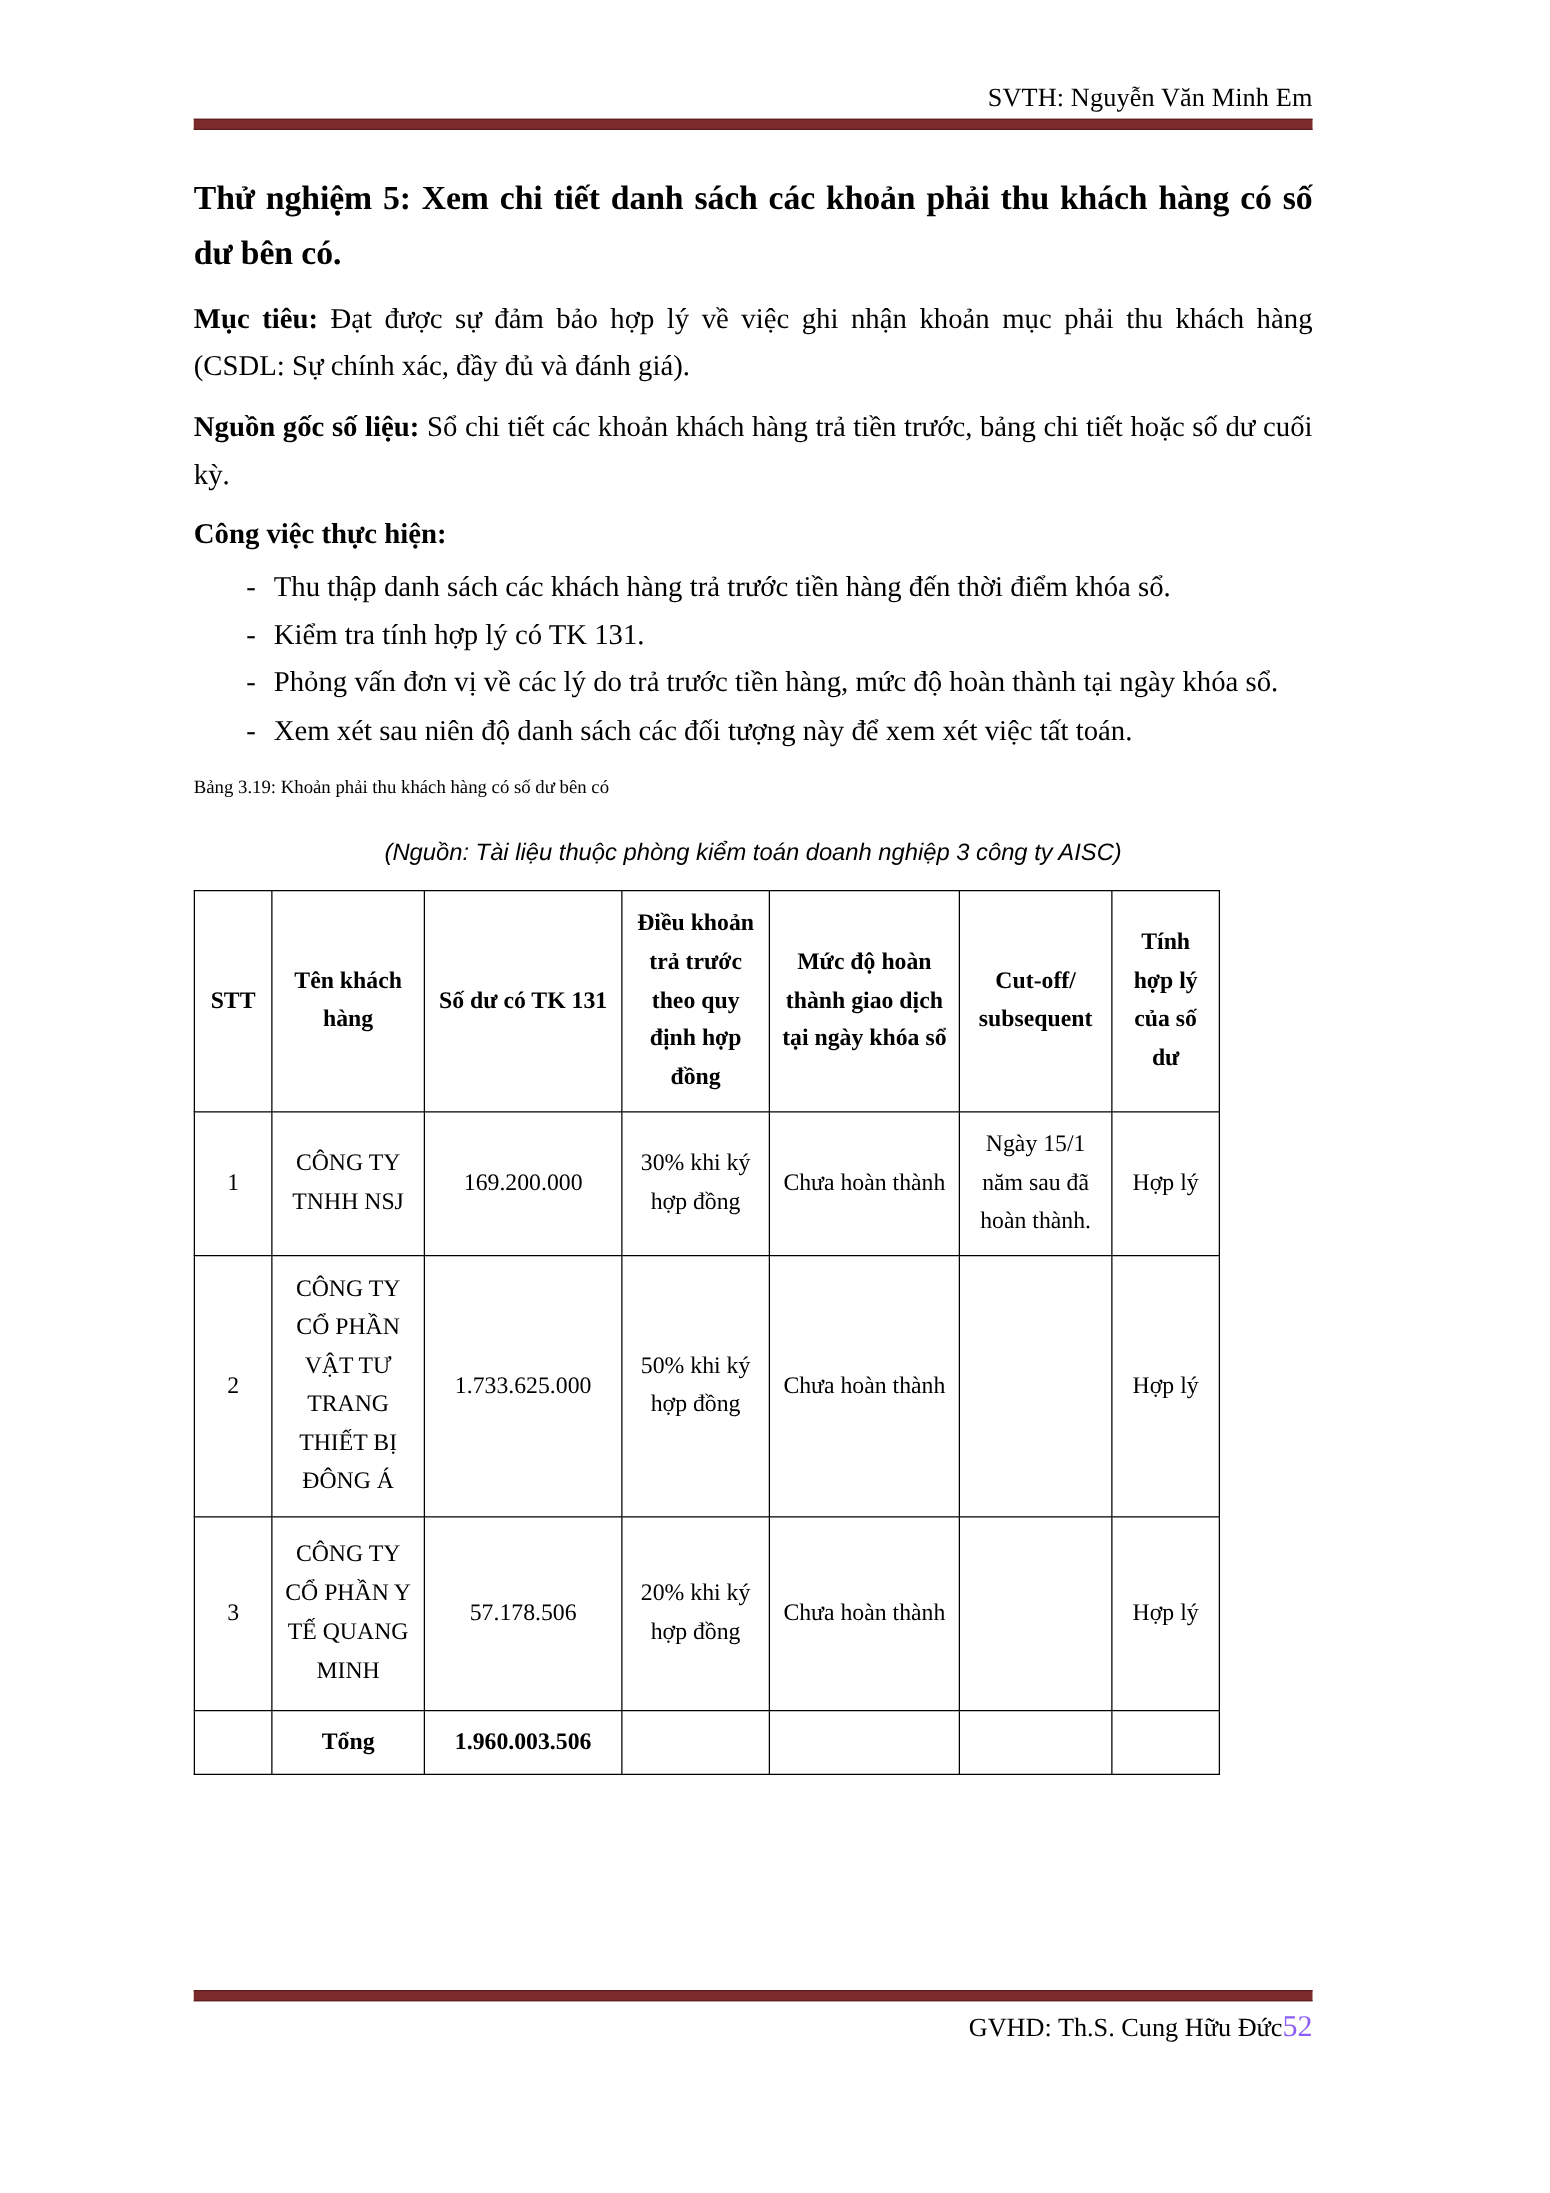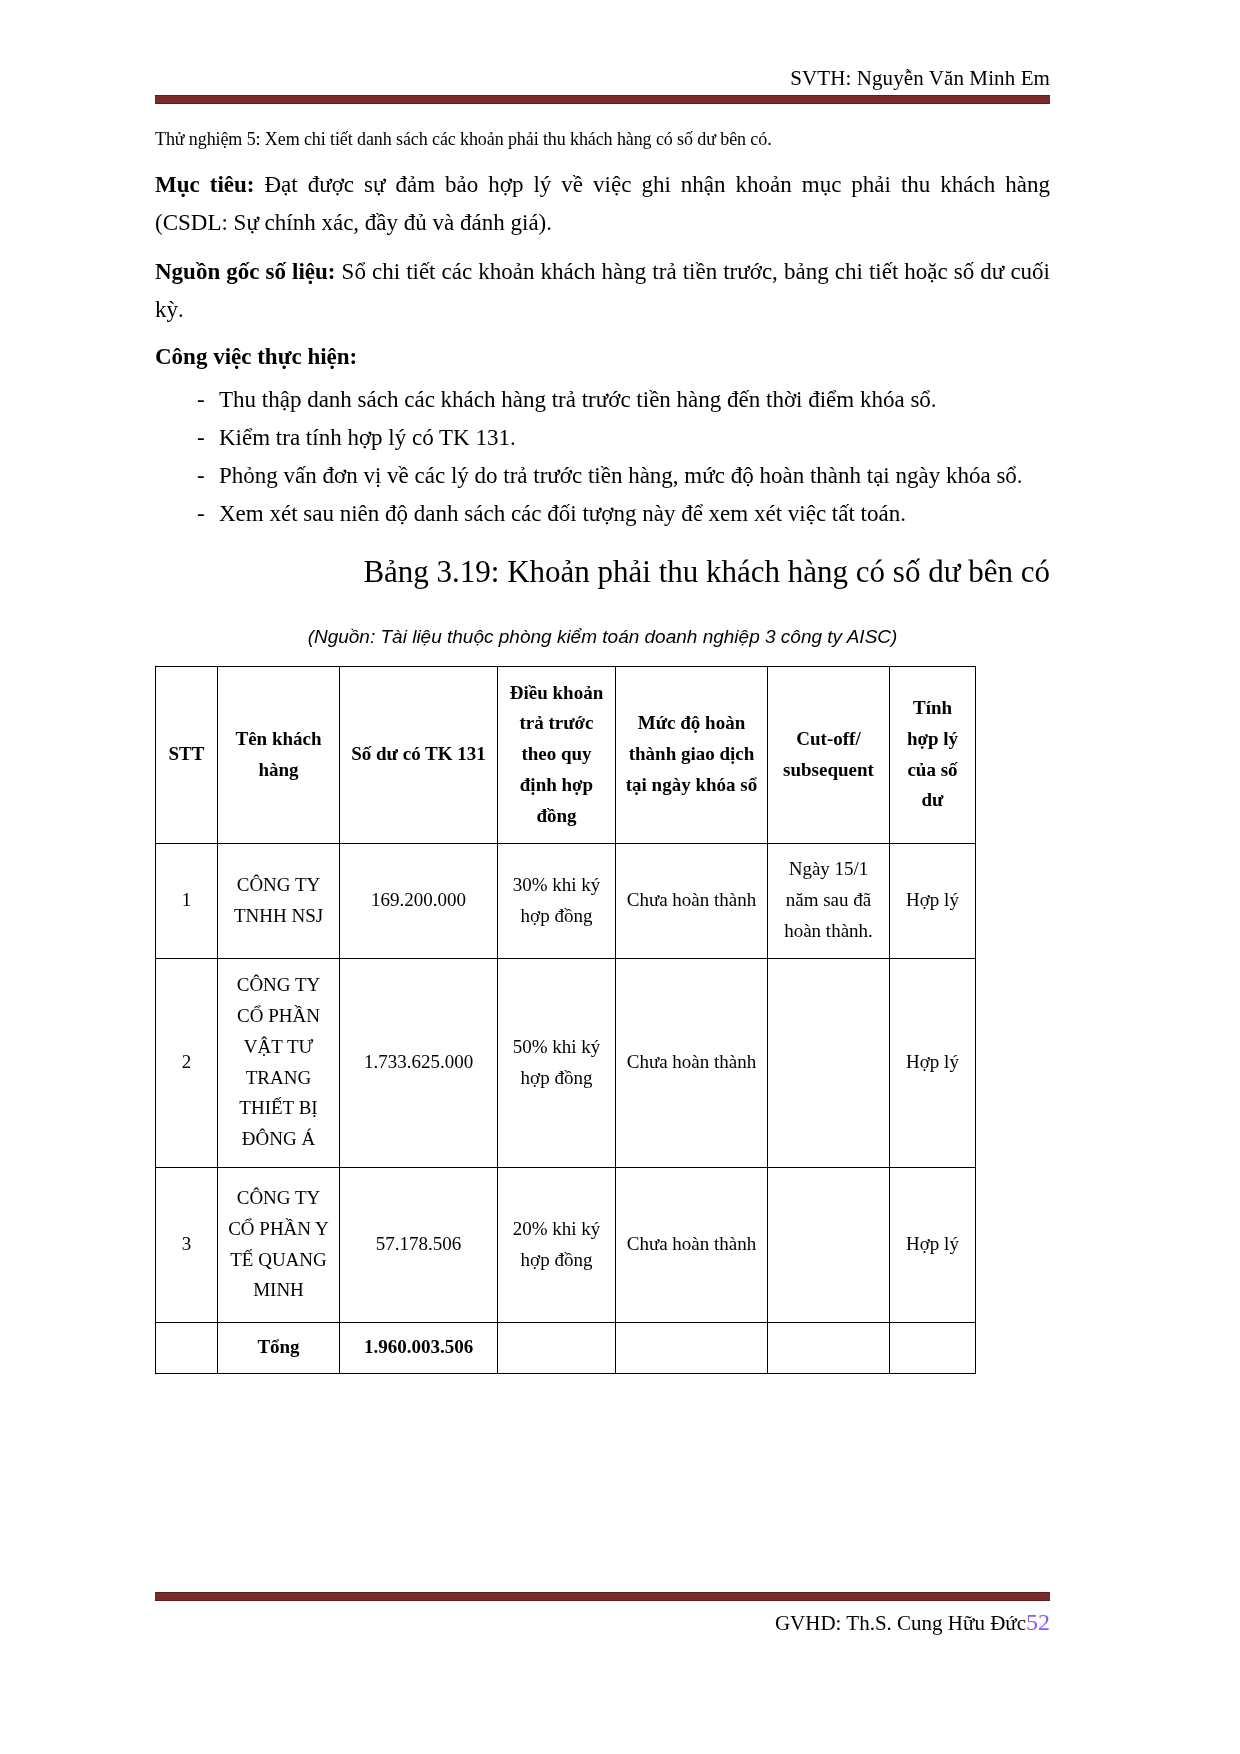--- a/index.html
+++ b/index.html
@@ -41,25 +41,25 @@
   }
 
   
   .content {
     position: absolute;
     left: 155px;
     top: 125px;
     width: 895px;
   }
   .sec-title {
-    font-size: 18px;
-    font-weight: normal;
+    font-size: 27px;
+    font-weight: bold;
     line-height: 1.62;
     text-align: justify;
-    margin: 0 0 6px 0;
+    margin: 12px 0 6px 0;
     letter-spacing: -0.1px;
   }
   p.para {
     font-size: 23px;
     line-height: 1.63;
     text-align: justify;
     text-justify: inter-word;
     margin: 12px 0 0 0;
   }
   p.para b { font-weight: bold; }
@@ -85,22 +85,22 @@
     margin-bottom: 1px;
   }
   ul.tasks li .dash {
     position: absolute;
     left: 0;
     top: 0;
   }
 
   
   .tbl-caption {
-    font-size: 31px;
-    text-align: right;
+    font-size: 15px;
+    text-align: left;
     margin: 16px 0 0 0;
     line-height: 1.5;
   }
   .tbl-source {
     font-size: 19px;
     text-align: center;
     font-style: italic;
     font-family: "Liberation Sans", "DejaVu Sans", sans-serif;
     margin: 28px 0 0 0;
     line-height: 1.5;

